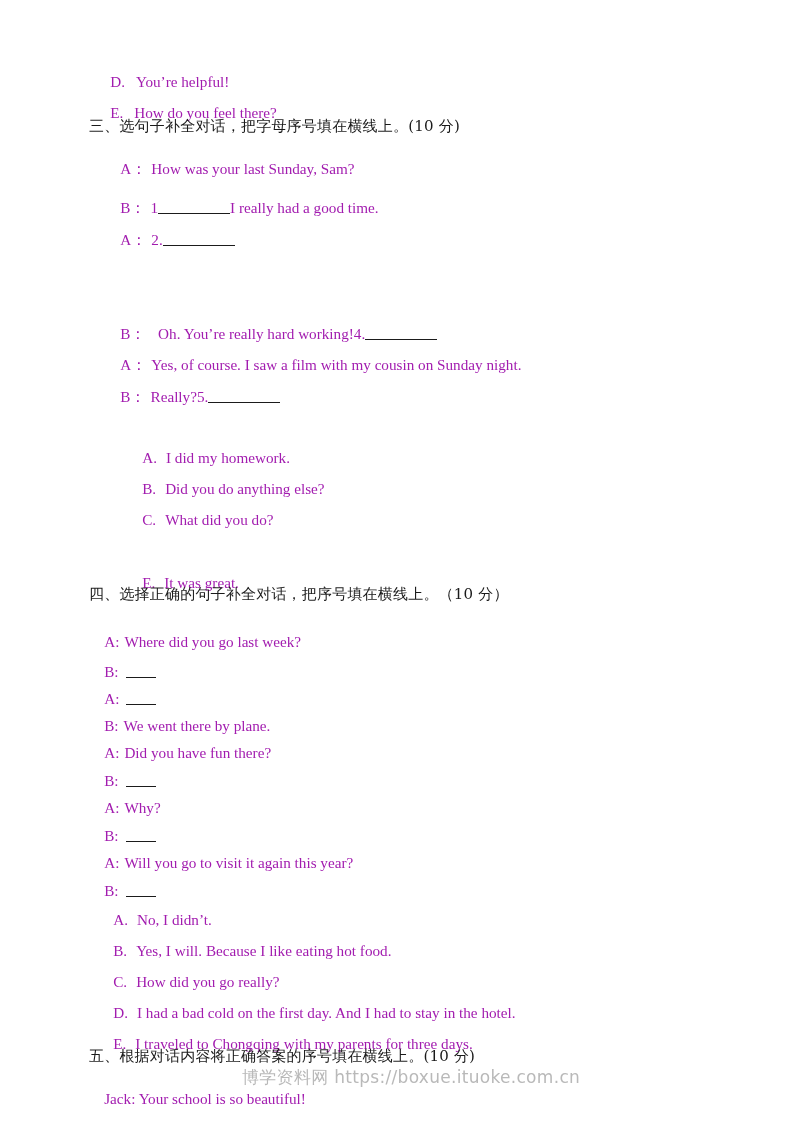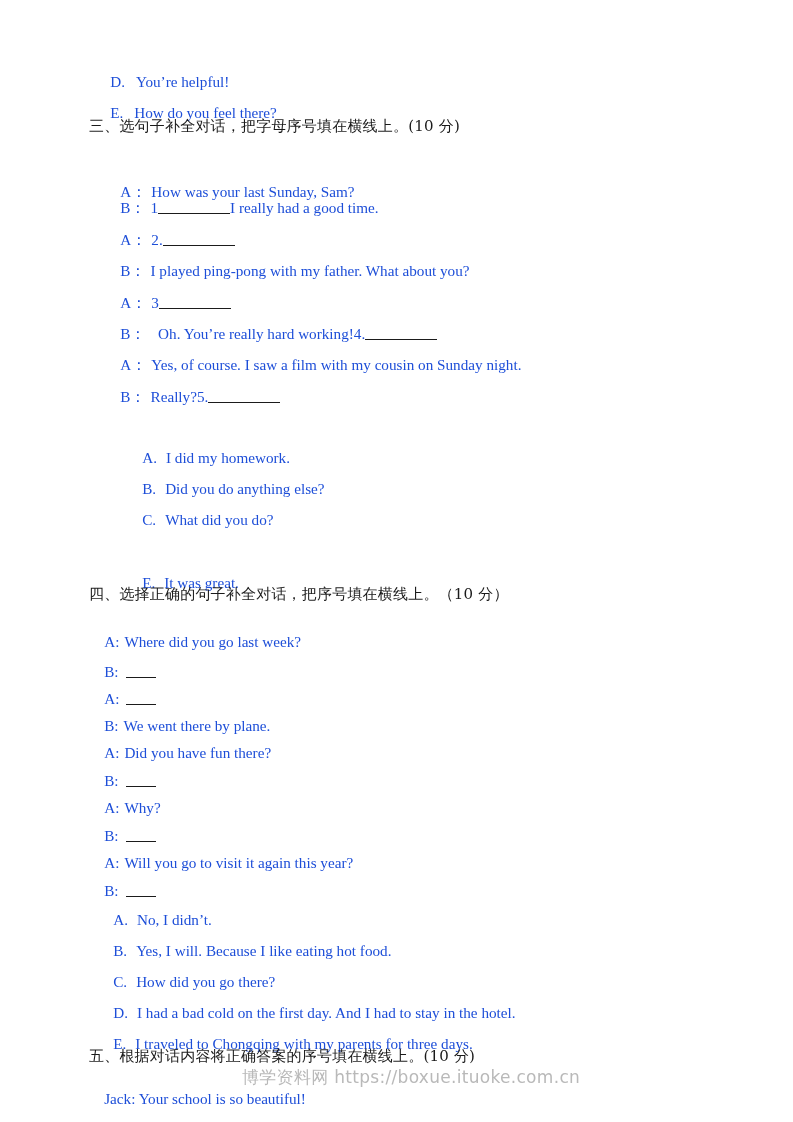--- a/index.html
+++ b/index.html
@@ -31,21 +31,21 @@
     letter-spacing: 0.2px;
     color: #1a1a1a;
     white-space: pre;
   }
 
   
   .row {
     position: absolute;
     white-space: pre;
     font-size: 15.2px;
-    color: #1d4ed8;
+    color: #a21caf;
   }
 
   .lbl { display: inline-block; }
 
   
   .blank {
     display: inline-block;
     border-bottom: 1.3px solid #1b1b1b;
     vertical-align: baseline;
     height: 0.92em;
@@ -73,39 +73,33 @@
 
   <div class="row" style="left:95px; top:55px;">
     <span class="lbl">D.</span><span style="display:inline-block;width:11px;"></span><span>You’re helpful!</span>
   </div>
   <div class="row" style="left:95px; top:86px;">
     <span class="lbl">E.</span><span style="display:inline-block;width:11px;"></span><span>How do you feel there?</span>
   </div>
 
   <div class="sec-head" style="left:89px; top:117px;">三、选句子补全对话，把字母序号填在横线上。(10 分)</div>
 
-  <div class="row" style="left:105px; top:164px;">
+  <div class="row" style="left:105px; top:141px;">
     <span class="lbl">A：</span><span style="display:inline-block;width:5px;"></span><span>How was your last Sunday, Sam?</span>
   </div>
 
   <div class="row" style="left:105px; top:180px;">
     <span class="lbl">B：</span><span style="display:inline-block;width:5px;"></span><span>1</span><span class="blank blank-long"></span><span>I really had a good time.</span>
   </div>
 
   <div class="row" style="left:105px; top:212px;">
     <span class="lbl">A：</span><span style="display:inline-block;width:5px;"></span><span>2.</span><span class="blank blank-long"></span>
   </div>
 
-  <div class="row" style="left:105px; top:243px;">
-    <span class="lbl">B：</span><span style="display:inline-block;width:5px;"></span><span>I played ping-pong with my father. What about you?</span>
-  </div>
 
-  <div class="row" style="left:105px; top:275px;">
-    <span class="lbl">A：</span><span style="display:inline-block;width:5px;"></span><span>3</span><span class="blank blank-long"></span>
-  </div>
 
   <div class="row" style="left:105px; top:306px;">
     <span class="lbl">B：</span><span style="display:inline-block;width:5px;"></span><span>  Oh. You’re really hard working!4.</span><span class="blank blank-long"></span>
   </div>
 
   <div class="row" style="left:105px; top:337px;">
     <span class="lbl">A：</span><span style="display:inline-block;width:5px;"></span><span>Yes, of course. I saw a film with my cousin on Sunday night.</span>
   </div>
 
   <div class="row" style="left:105px; top:369px;">
@@ -159,21 +153,21 @@
     <span class="lbl">B:</span><span style="display:inline-block;width:7px;"></span><span class="blank blank-short"></span>
   </div>
 
   <div class="row" style="left:98px; top:893px;">
     <span class="lbl">A.</span><span style="display:inline-block;width:9px;"></span><span>No, I didn’t.</span>
   </div>
   <div class="row" style="left:98px; top:924px;">
     <span class="lbl">B.</span><span style="display:inline-block;width:9px;"></span><span>Yes, I will. Because I like eating hot food.</span>
   </div>
   <div class="row" style="left:98px; top:955px;">
-    <span class="lbl">C.</span><span style="display:inline-block;width:9px;"></span><span>How did you go there?</span>
+    <span class="lbl">C.</span><span style="display:inline-block;width:9px;"></span><span>How did you go really?</span>
   </div>
   <div class="row" style="left:98px; top:986px;">
     <span class="lbl">D.</span><span style="display:inline-block;width:9px;"></span><span>I had a bad cold on the first day. And I had to stay in the hotel.</span>
   </div>
   <div class="row" style="left:98px; top:1017px;">
     <span class="lbl">E.</span><span style="display:inline-block;width:9px;"></span><span>I traveled to Chongqing with my parents for three days.</span>
   </div>
 
   <div class="sec-head" style="left:89px; top:1047px;">五、根据对话内容将正确答案的序号填在横线上。(10 分)</div>
 

